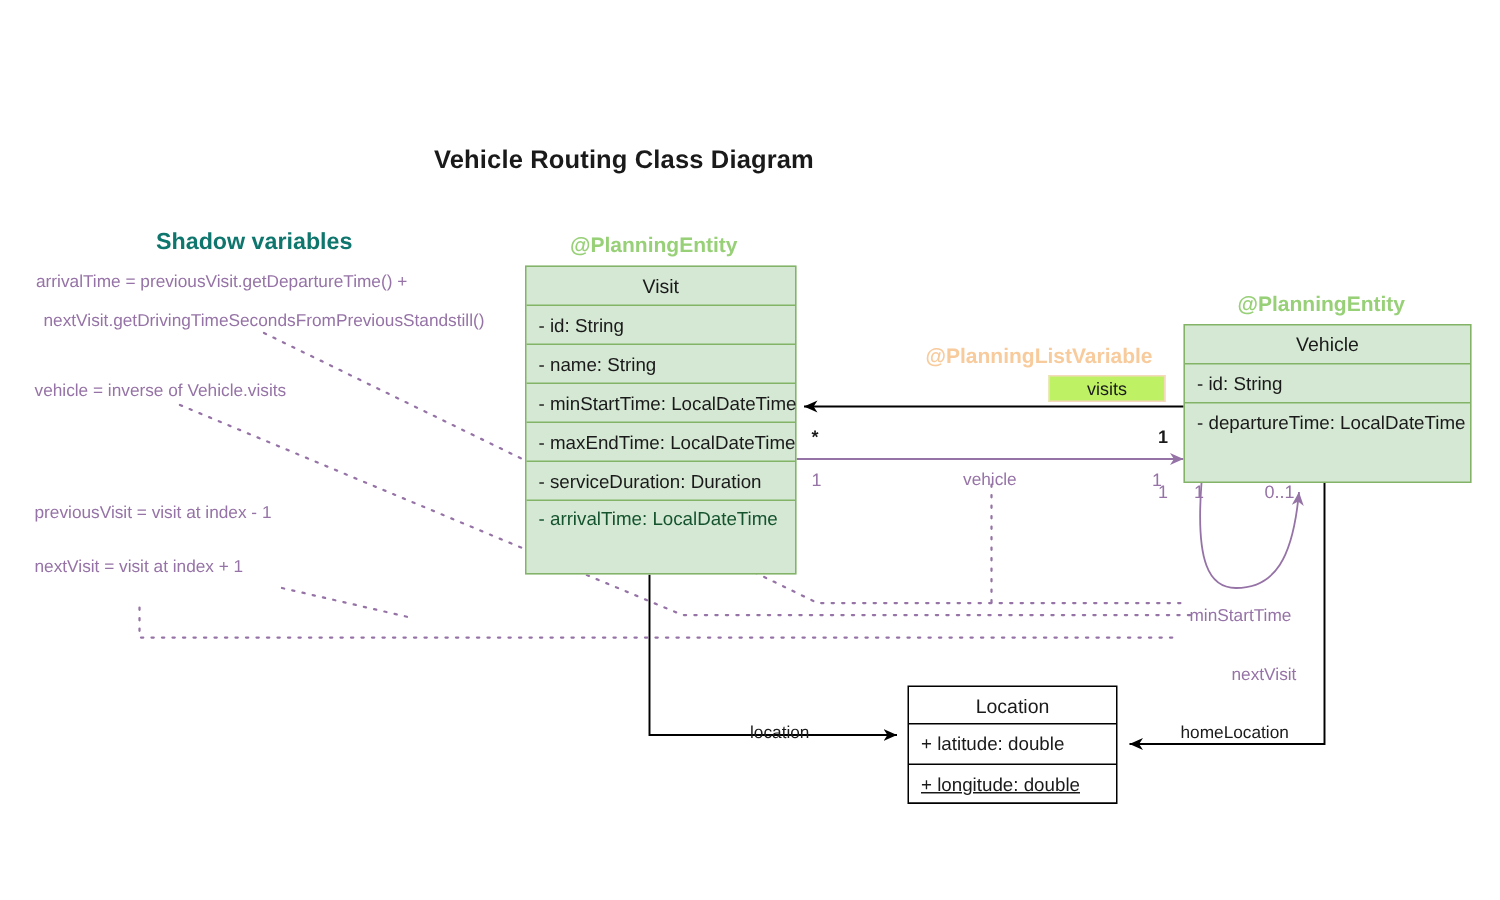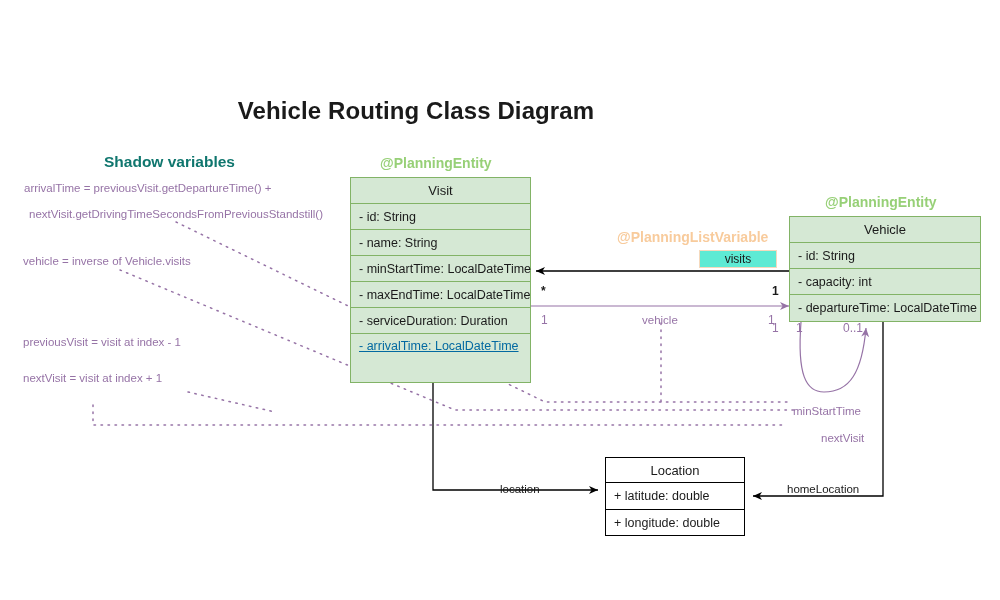--- a/index.html
+++ b/index.html
@@ -28,21 +28,21 @@
     pointer-events: none;
   }
 
   
   .diagram-title {
     position: absolute;
     left: 0;
     top: 97px;
     width: 832px;
     text-align: center;
-    font-size: 24px;
+    font-size: 17px;
     font-weight: bold;
     color: #1a1a1a;
     letter-spacing: .1px;
   }
 
   
   .uml-class {
     position: absolute;
     box-sizing: border-box;
     border: 1px solid #82b366;
@@ -64,21 +64,21 @@
   }
   .uml-class.plain .uml-row {
     border-bottom: 1px solid #000000;
   }
   .uml-row:last-child { border-bottom: none; }
   .uml-row.title-row {
     justify-content: center;
     padding-left: 0;
     font-size: 13px;
   }
-  .uml-row.shadow-attr { color: #0369a1; text-decoration: underline; }
+  .uml-row.shadow-attr { color: #14532d; }
 
   
   .stereotype {
     position: absolute;
     font-size: 14px;
     font-weight: bold;
     white-space: nowrap;
   }
   .stereotype.entity { color: #97d077; }
   .stereotype.listvar { color: #f8cb9c; }
@@ -108,21 +108,21 @@
   .edge-label.purple { color: #9673a6; }
   .edge-label.mult { font-size: 12px; font-weight: bold; }
   .edge-label.mult-purple {
     font-size: 12px;
     color: #9673a6;
     font-weight: normal;
   }
   .assoc-badge {
     position: absolute;
     box-sizing: border-box;
-    background: #5eead4;
+    background: #bef264;
     border: 1px solid #f5d9bd;
     font-size: 12px;
     color: #1a1a1a;
     display: flex;
     align-items: center;
     justify-content: center;
     white-space: nowrap;
   }
 </style>
 </head>
@@ -194,45 +194,44 @@
     <div class="uml-row" style="height:26px;">- maxEndTime: LocalDateTime</div>
     <div class="uml-row" style="height:26px;">- serviceDuration: Duration</div>
     <div class="uml-row shadow-attr" style="height:24px;">- arrivalTime: LocalDateTime</div>
   </div>
 
   <div class="stereotype entity" style="left:825px; top:194px;">@PlanningEntity</div>
 
   <div class="uml-class" style="left:789px; top:216px; width:192px; height:106px;">
     <div class="uml-row title-row" style="height:26px;">Vehicle</div>
     <div class="uml-row" style="height:26px;">- id: String</div>
-    <div class="uml-row" style="height:26px;">- capacity: int</div>
     <div class="uml-row" style="height:26px;">- departureTime: LocalDateTime</div>
   </div>
 
   <div class="uml-class plain" style="left:605px; top:457px; width:140px; height:79px;">
     <div class="uml-row title-row" style="height:25px;">Location</div>
     <div class="uml-row" style="height:27px;">+ latitude: double</div>
-    <div class="uml-row" style="height:26px;">+ longitude: double</div>
+    <div class="uml-row" style="height:26px;text-decoration:underline;">+ longitude: double</div>
   </div>
 
   <div class="stereotype listvar" style="left:617px; top:229px;">@PlanningListVariable</div>
 
   <div class="assoc-badge" style="left:699px; top:250px; width:78px; height:18px;">visits</div>
 
   <div class="edge-label mult" style="left:541px; top:284px;">*</div>
   <div class="edge-label mult" style="left:772px; top:284px;">1</div>
 
   <div class="edge-label purple" style="left:642px; top:314px;">vehicle</div>
   <div class="edge-label mult-purple" style="left:541px; top:313px;">1</div>
   <div class="edge-label mult-purple" style="left:768px; top:313px;">1</div>
 
   <div class="edge-label mult-purple" style="left:796px; top:321px;">1</div>
   <div class="edge-label mult-purple" style="left:843px; top:321px;">0..1</div>
 
   <div class="edge-label mult-purple" style="left:772px; top:321px;">1</div>
 
   <div class="edge-label purple" style="left:793px; top:405px;">minStartTime</div>
-  <div class="edge-label purple" style="left:801px; top:432px;padding-left:20px;">nextVisit</div>
+  <div class="edge-label purple" style="left:801px; top:444px;padding-left:20px;">nextVisit</div>
 
   <div class="edge-label" style="left:500px; top:483px;">location</div>
   <div class="edge-label" style="left:787px; top:483px;">homeLocation</div>
 
 </div>
 
 </body></html>

